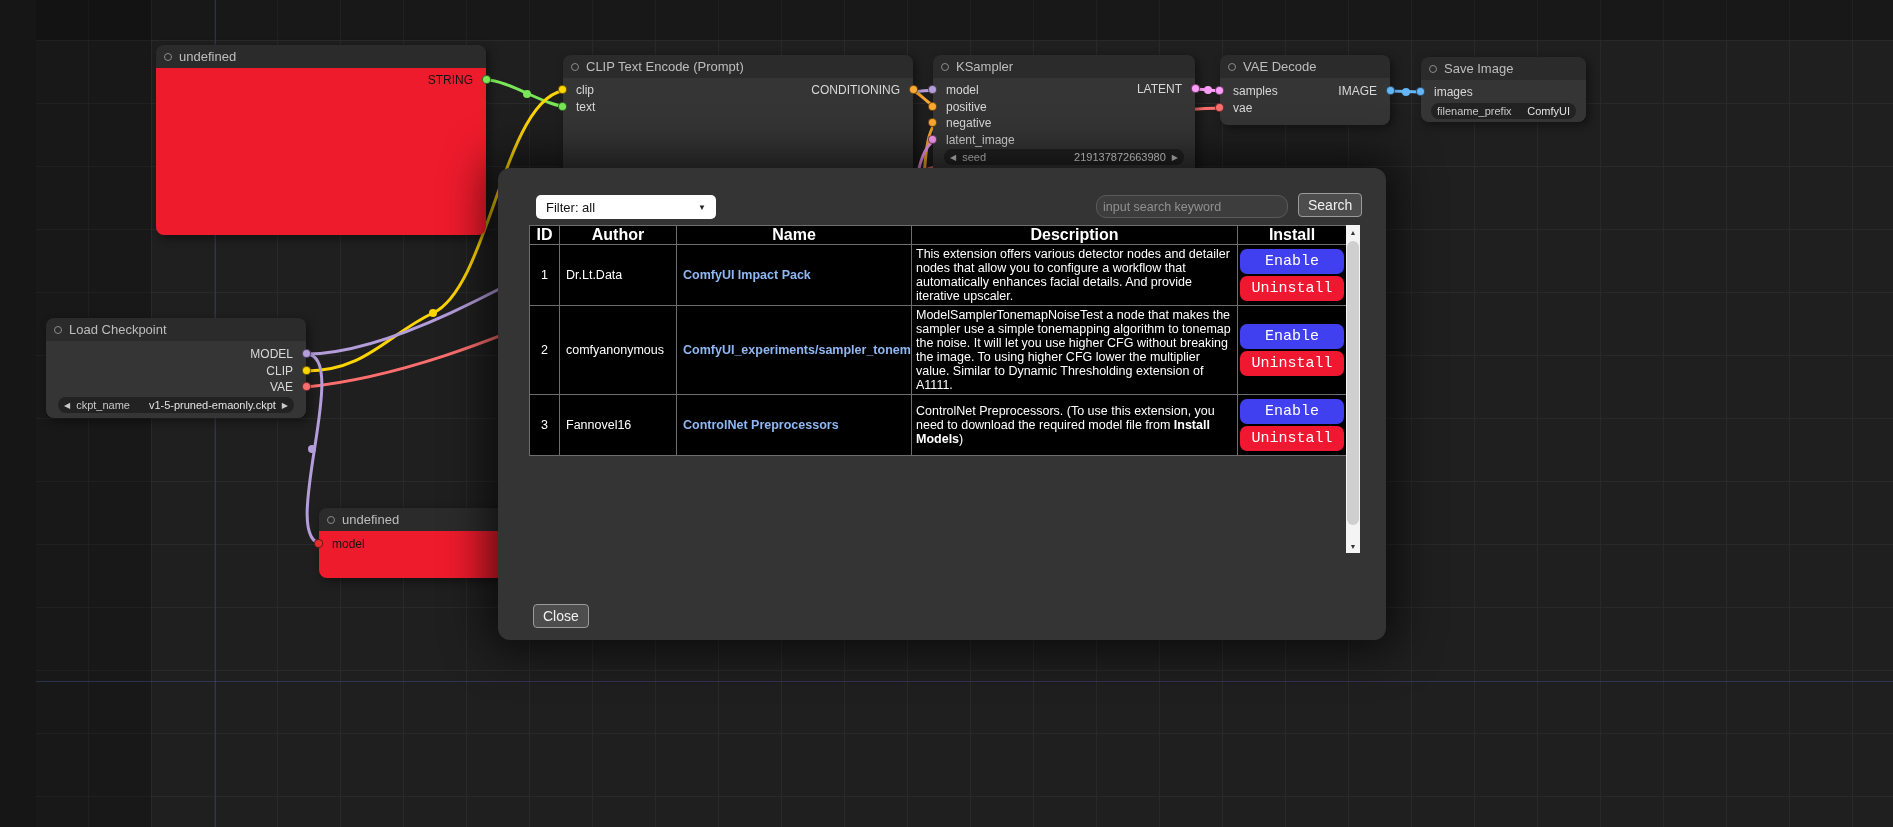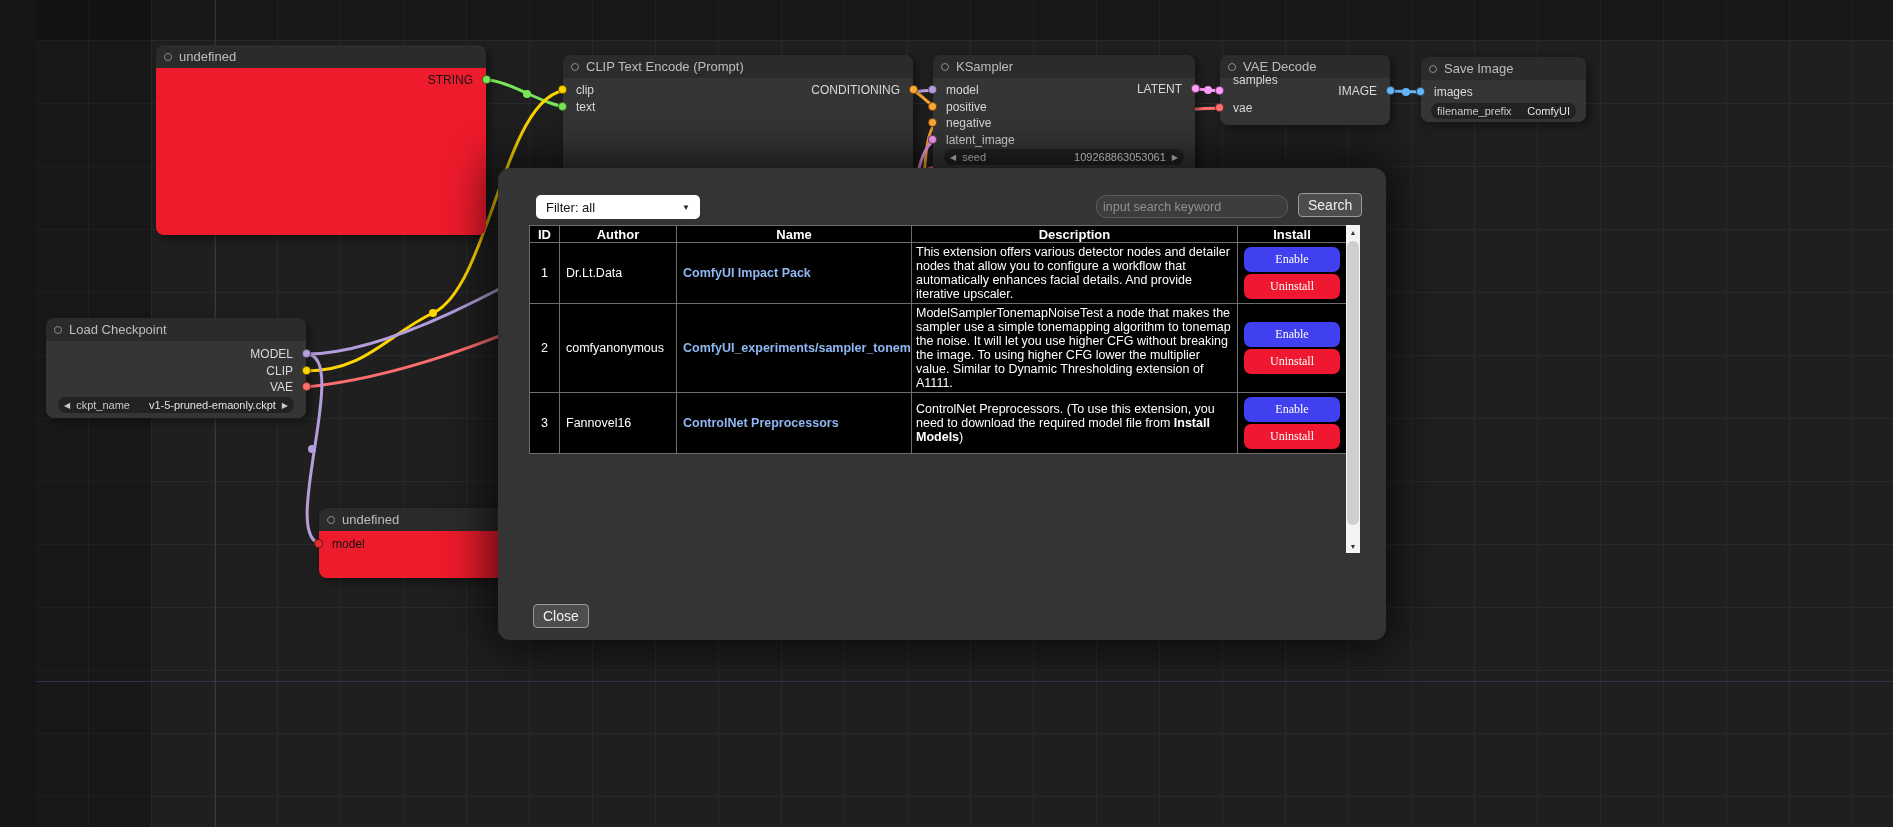--- a/index.html
+++ b/index.html
@@ -65,32 +65,32 @@
   .search-input::placeholder{ color:#909090; }
   .gray-btn{ position:absolute; background:var(--btn-gray-bg,#4d4d4d);
           border:1px solid var(--btn-gray-border,#9a9a9a); border-radius:4px;
           color:#f0f0f0; font-size:14px; padding:3px 9px; cursor:pointer;
           font-family:"Liberation Sans",sans-serif; }
 
   .table-wrap{ position:absolute; }
   table.ext{ border-collapse:collapse; table-layout:fixed; width:817px;
           background:#000; color:#fff; font-size:12.5px; }
   table.ext th, table.ext td{ border:1px solid #6e6e6e; vertical-align:middle; }
-  table.ext th{ font-weight:bold; font-size:13px; text-align:center;
+  table.ext th{ font-weight:bold; font-size:16px; text-align:center;
           height:17px; padding:0 2px; }
   td.c-id{ text-align:center; }
   td.c-author{ padding-left:6px; }
   td.c-name{ padding-left:6px; white-space:nowrap; overflow:hidden; }
   td.c-name a{ color:var(--link-text,#8fb7f3); font-weight:bold;
           text-decoration:none; cursor:pointer; font-size:12.5px; }
   td.c-desc{ padding:2px 4px; line-height:14px; }
   td.c-install{ text-align:center; padding:2px; }
-  .btn-enable,.btn-uninstall{ display:block; width:96px; height:25px;
+  .btn-enable,.btn-uninstall{ display:block; width:104px; height:25px;
           margin:2px auto; border:none; border-radius:7px; color:#fff;
-          font-size:12px; cursor:pointer; font-family:Liberation Serif, serif; }
+          font-size:15px; cursor:pointer; font-family:Liberation Mono, monospace; }
   .btn-enable{ background:var(--btn-enable,#4040f0); }
   .btn-uninstall{ background:var(--btn-uninstall,#f01830); }
 
   .scrollbar{ position:absolute; right:0; top:0; width:14px; height:328px;
           background:var(--scroll-track,#f4f4f4); }
   .sb-btn{ position:absolute; left:0; width:14px; height:14px; display:flex;
           align-items:center; justify-content:center; font-size:7px; color:#333;
           cursor:pointer; }
   .sb-btn.top{ top:0; } .sb-btn.bottom{ bottom:0; }
   .sb-thumb{ position:absolute; left:1px; top:16px; width:12px; height:284px;
@@ -160,33 +160,33 @@
     <span class="in-label" style="top:45px">positive</span>
     <span class="slot-dot" style="left:-5px;top:63px;background:var(--c-cond,#ffa931)"></span>
     <span class="in-label" style="top:61px">negative</span>
     <span class="slot-dot" style="left:-5px;top:80px;background:var(--c-latent,#ff9cf9)"></span>
     <span class="in-label" style="top:78px">latent_image</span>
     <span class="out-label" style="top:27px">LATENT</span>
     <span class="slot-dot" style="right:-5px;top:29px;background:var(--c-latent,#ff9cf9)"></span>
     <div class="widget" style="left:11px;right:11px;top:94px">
       <span class="warrow">◀</span>
       <span class="wlabel">seed</span>
-      <span class="wvalue">109268863053061</span>
+      <span class="wvalue">219137872663980</span>
       <span class="warrow">▶</span>
     </div>
   </div>
 
   <div class="node" style="left:1184px;top:55px;width:170px;height:70px">
     <div class="nhead">
       <span class="ndot"></span>
       <span class="ntitle">VAE Decode</span>
     </div>
     <div class="nbody"></div>
     <span class="slot-dot" style="left:-5px;top:31px;background:var(--c-latent,#ff9cf9)"></span>
-    <span class="in-label" style="top:18px">samples</span>
+    <span class="in-label" style="top:29px">samples</span>
     <span class="slot-dot" style="left:-5px;top:48px;background:var(--c-vae,#ff6e6e)"></span>
     <span class="in-label" style="top:46px">vae</span>
     <span class="out-label" style="top:29px">IMAGE</span>
     <span class="slot-dot" style="right:-5px;top:31px;background:var(--c-image,#64b5f6)"></span>
   </div>
 
   <div class="node" style="left:1385px;top:57px;width:165px;height:65px">
     <div class="nhead">
       <span class="ndot"></span>
       <span class="ntitle">Save Image</span>
@@ -225,21 +225,21 @@
       <span class="ndot"></span>
       <span class="ntitle">undefined</span>
     </div>
     <div class="nbody error"></div>
     <span class="slot-dot" style="left:-5px;top:31px;background:var(--c-slot-error,#e62e2e)"></span>
     <span class="in-label dark-label" style="top:29px">model</span>
   </div>
 
   <div class="modal" style="left:462px;top:168px;width:888px;height:472px">
 
-    <div class="filter-select" style="left:38px;top:27px;width:164px;height:24px">
+    <div class="filter-select" style="left:38px;top:27px;width:180px;height:24px">
       <span>Filter: all</span>
       <span class="caret">▼</span>
     </div>
 
     <input class="search-input" style="left: 598px; top: 27px; width: 192px; height: 23px;" placeholder="input search keyword">
     <button type="button" class="gray-btn" style="left:800px;top:25px">Search</button>
 
     <div class="table-wrap" style="left:31px;top:57px;width:831px;height:328px">
       <table class="ext">
         <colgroup>

